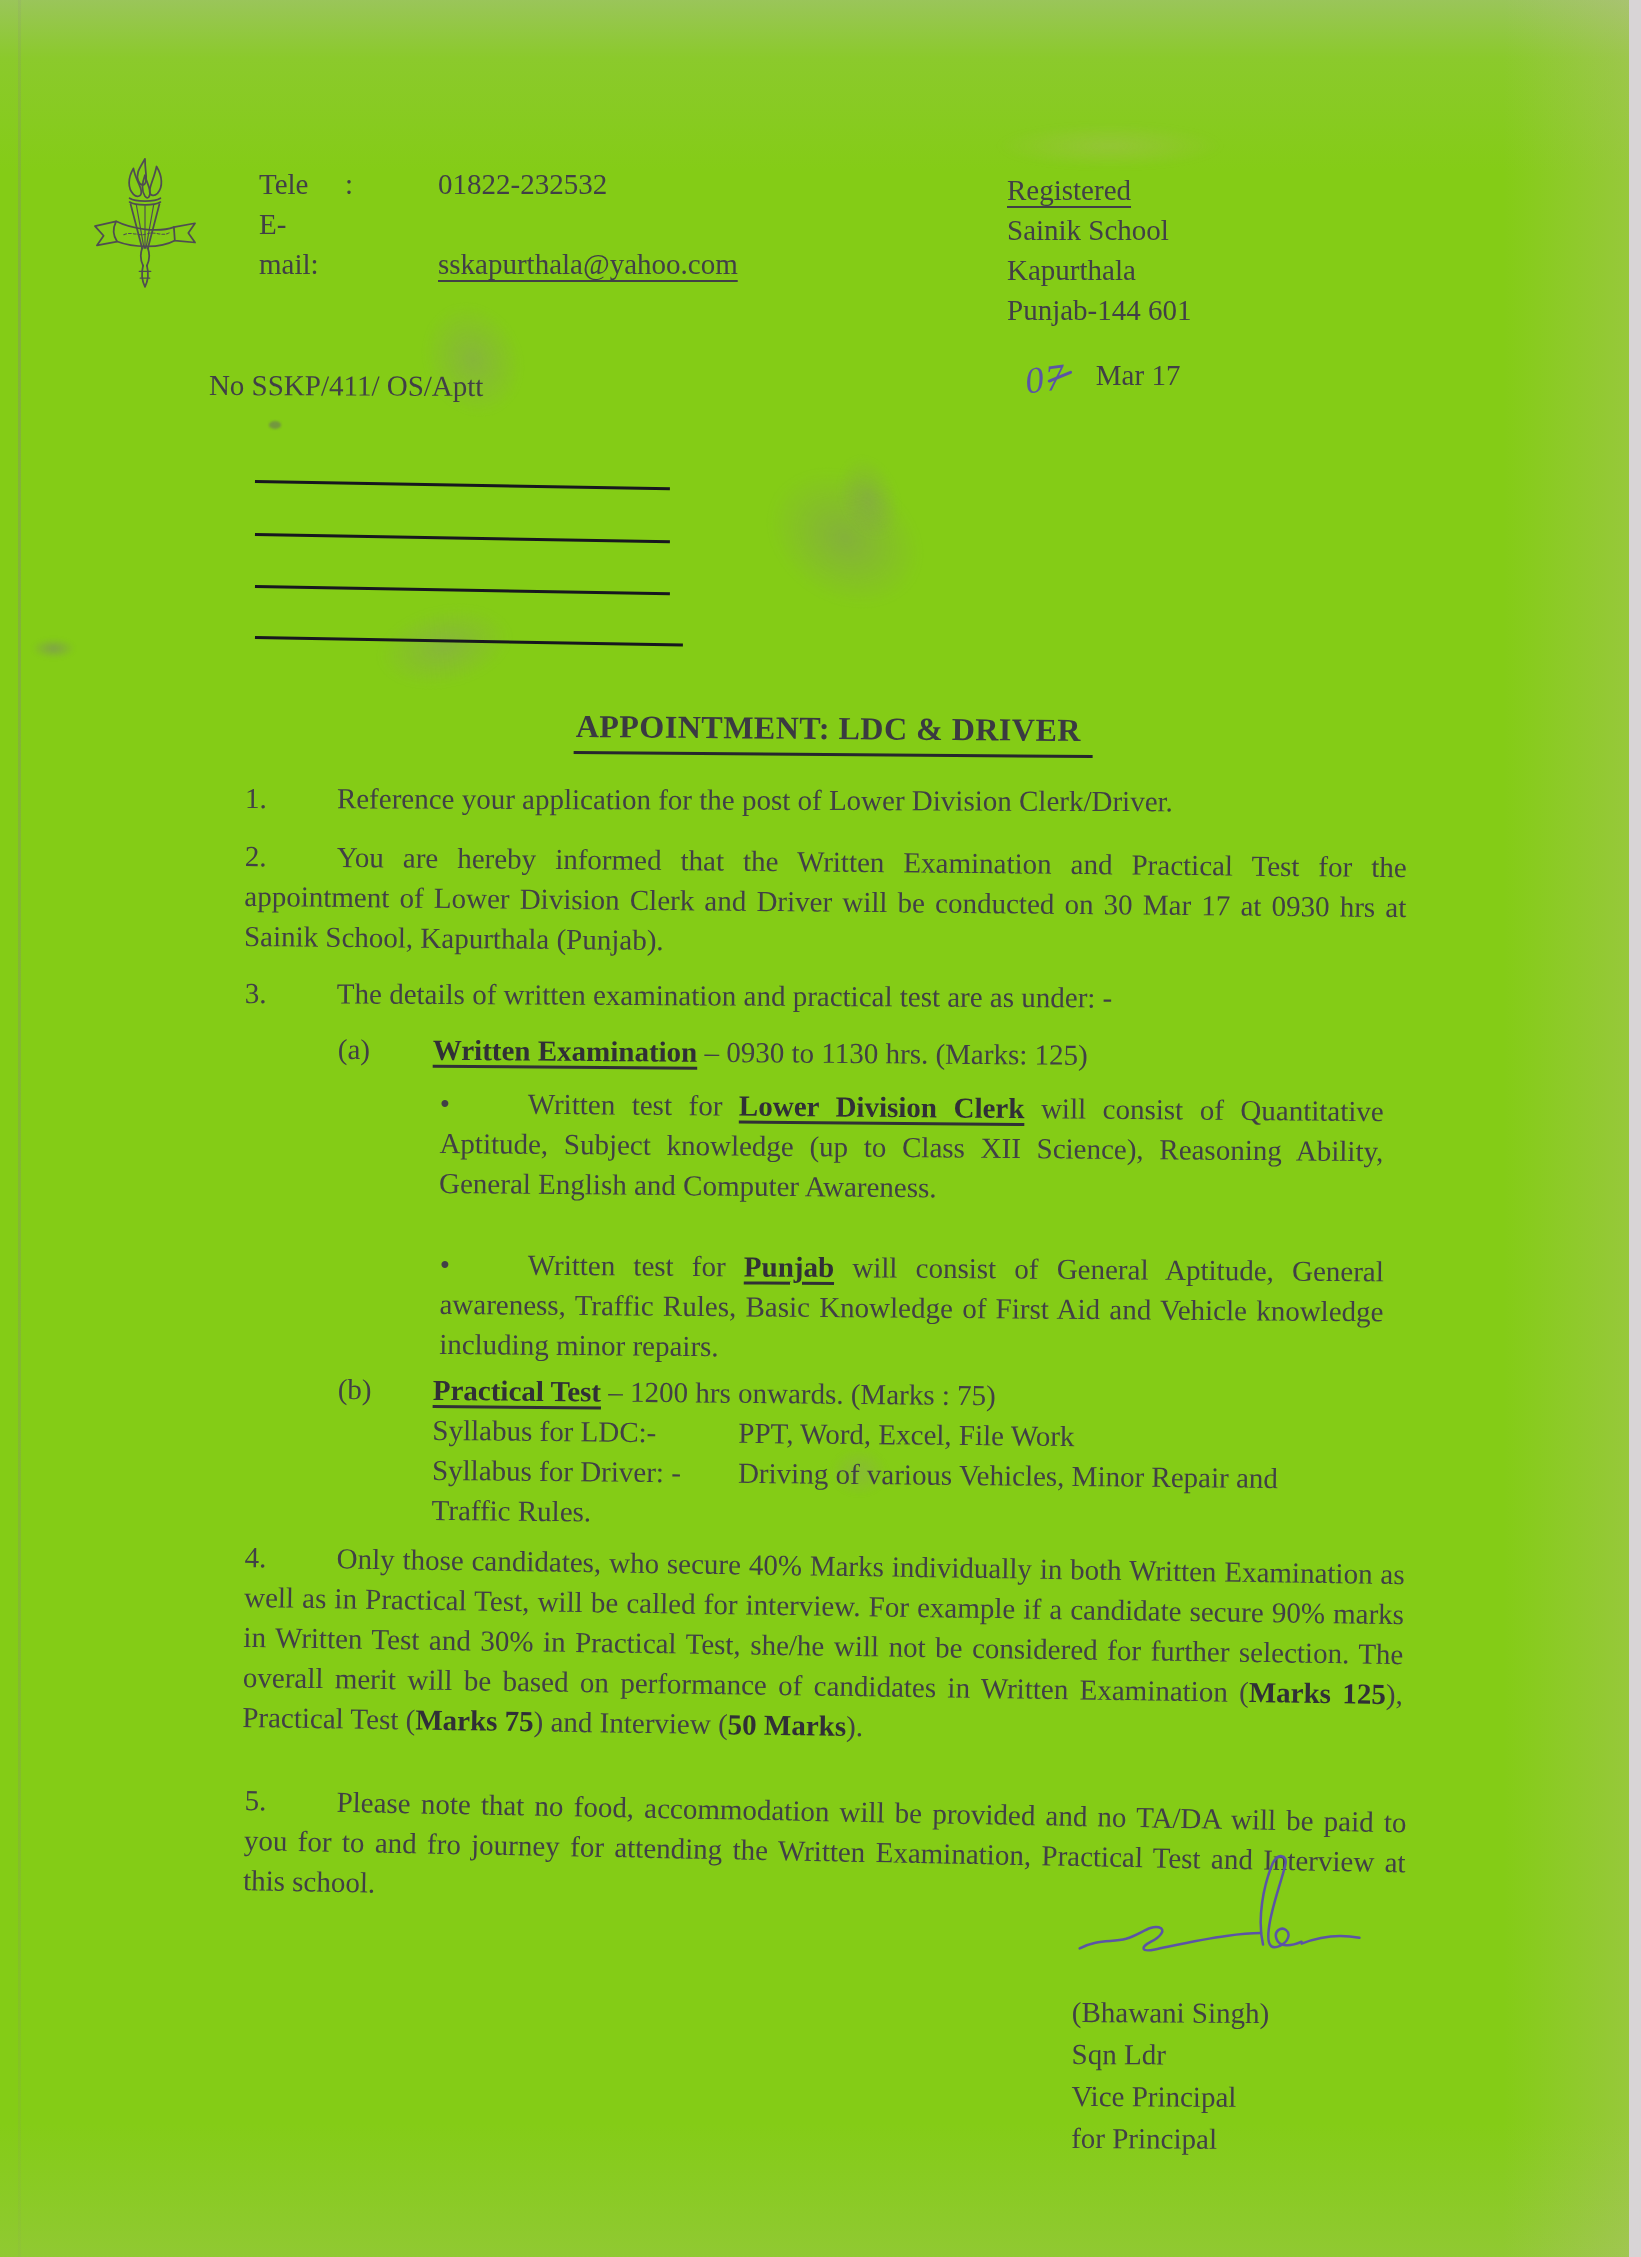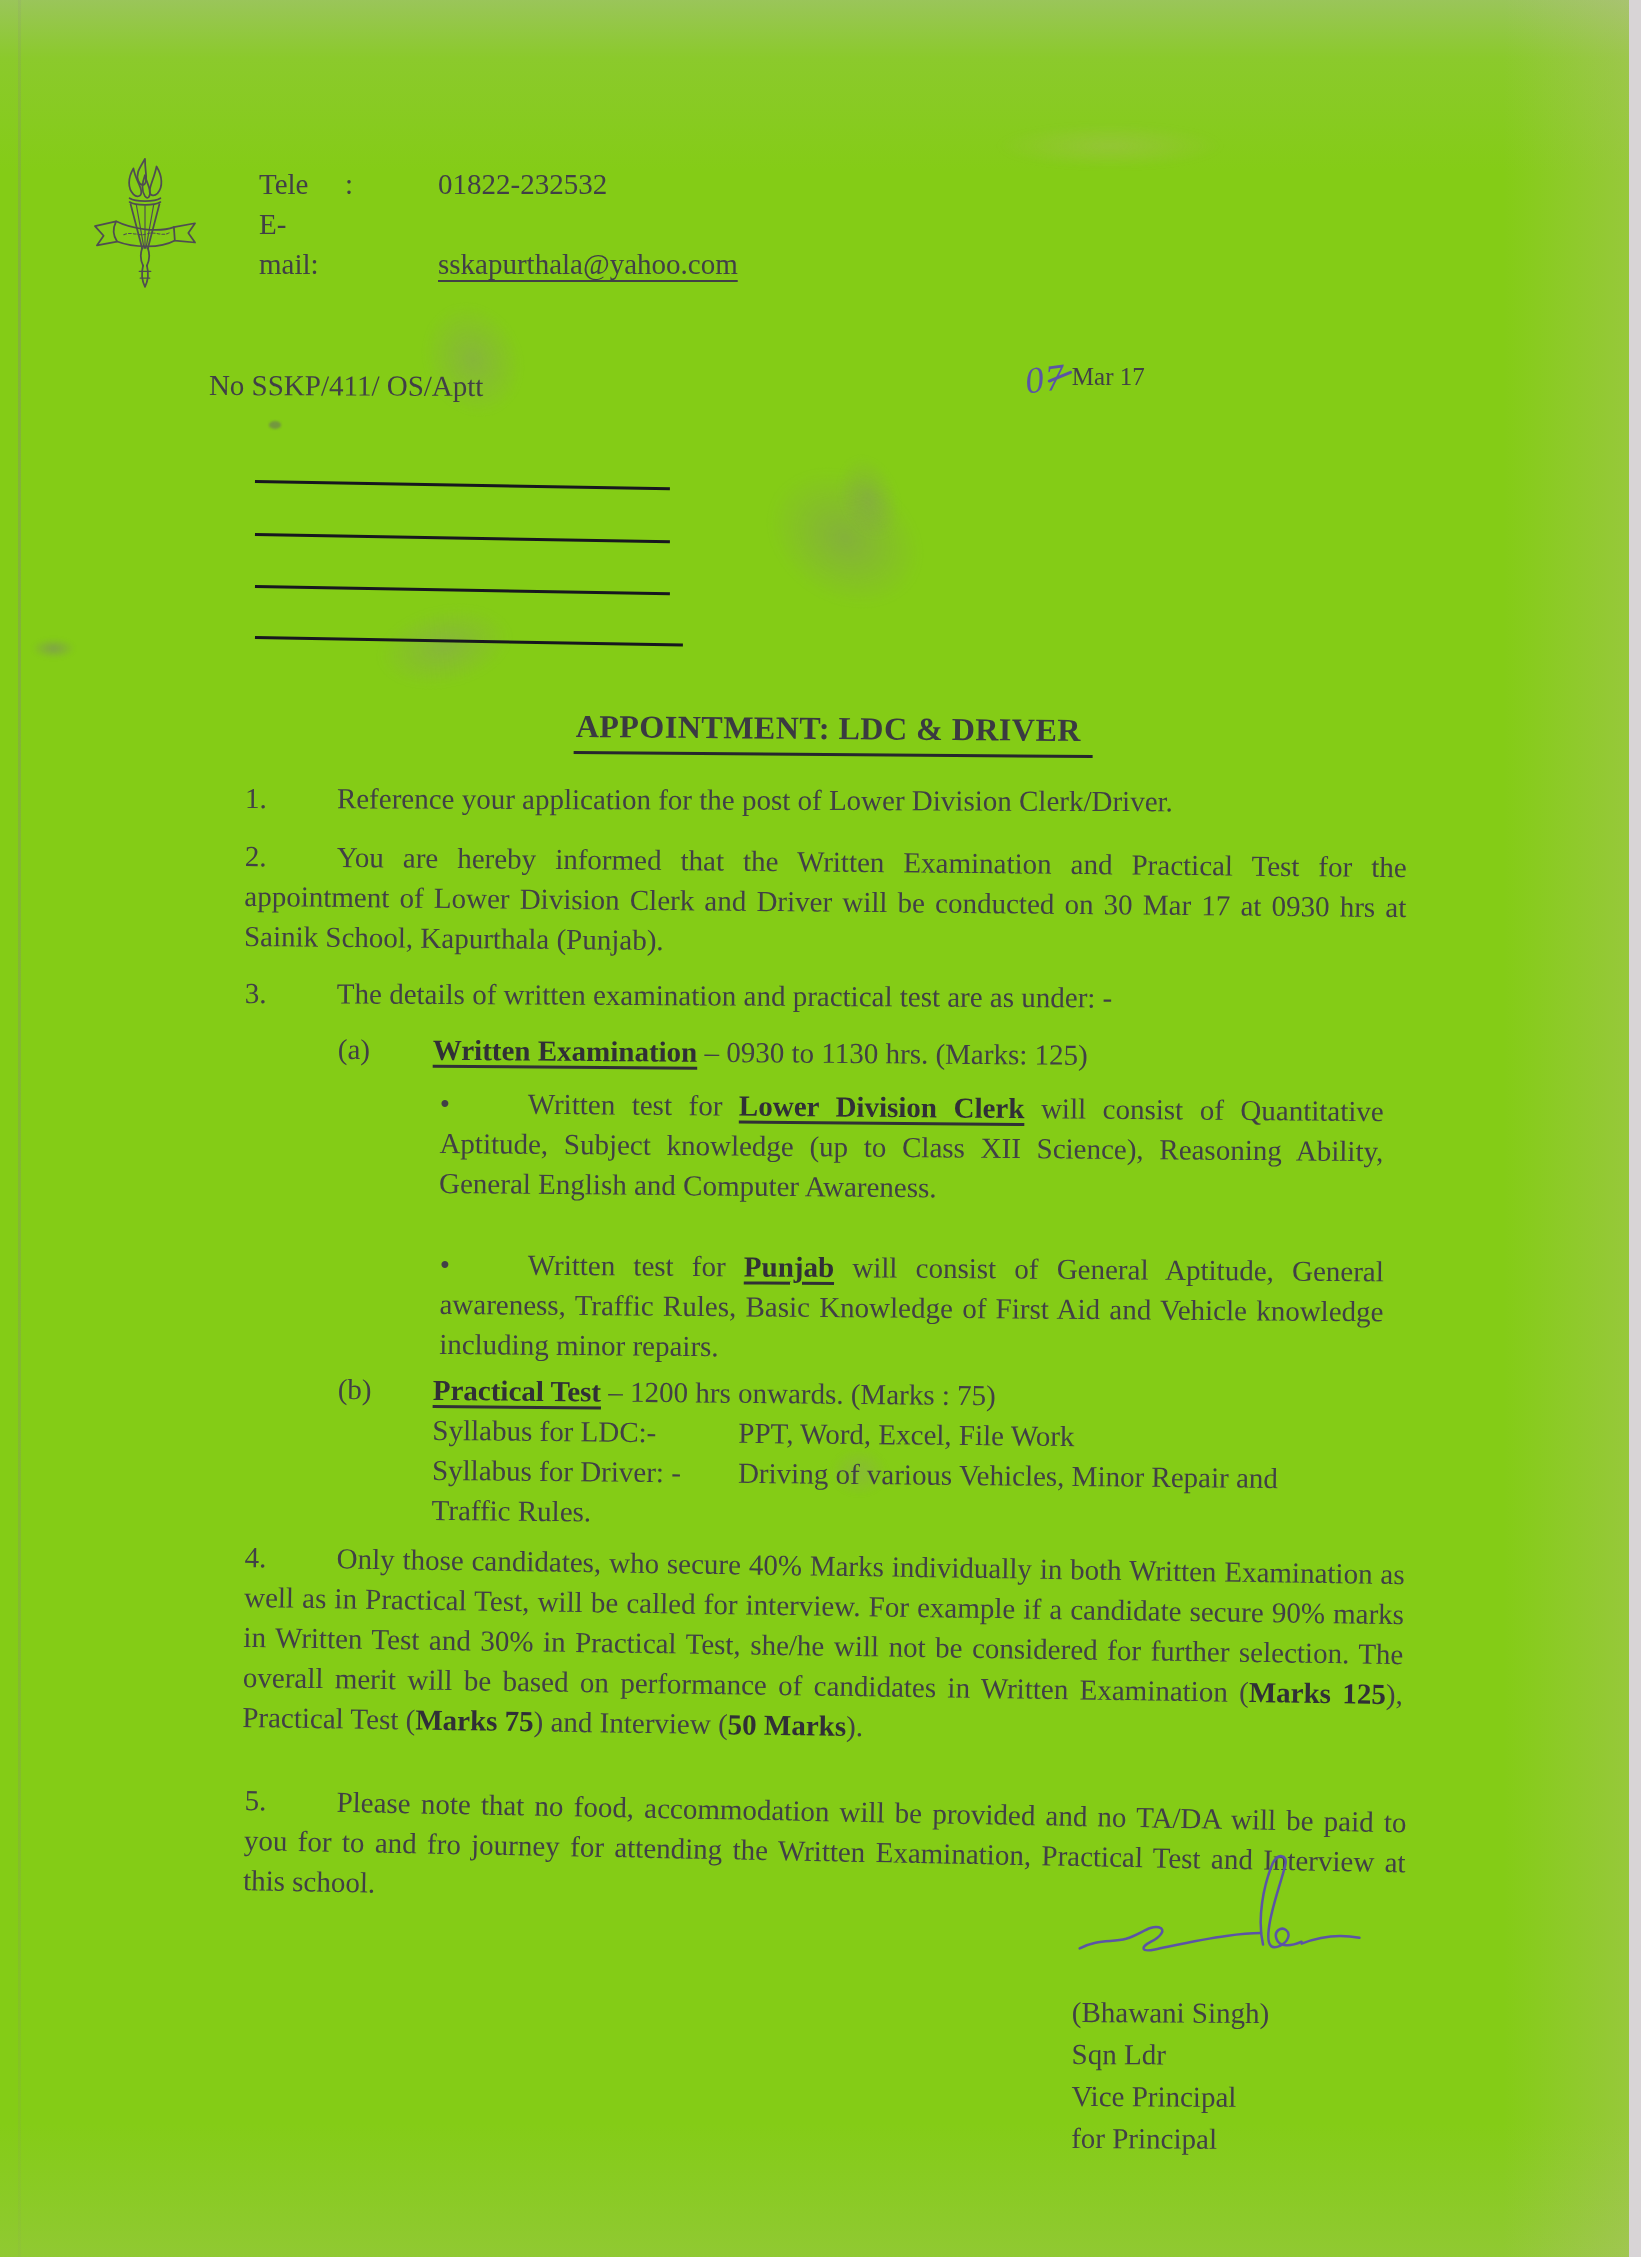--- a/index.html
+++ b/index.html
@@ -33,21 +33,21 @@
   .syl,.sylwrap{margin-left:95px;}
   .syl-label{display:inline-block;width:306px;}
   .rule{position:absolute;height:2.9px;background:#17171f;transform-origin:0 0;transform:rotate(1deg);}
   .clab{display:inline-block;width:86px;}
   .ccol{display:inline-block;width:93px;}
   .addr div{line-height:40px;}
   .hand07{font-size:37px;font-style:italic;color:#5b54a6;display:inline-block;
     transform:rotate(-7deg);position:relative;letter-spacing:1.9px;}
   .hand07::after{content:"";position:absolute;left:22px;top:20px;width:26px;height:2.9px;
     background:#5b54a6;transform:rotate(-15deg);border-radius:1.9px;}
-  .dateprint{font-size:25px;margin-left:6px;vertical-align:5.8px;}
+  .dateprint{font-size:29px;margin-left:30px;vertical-align:5.8px;}
   .sigtxt div{font-size:29px;line-height:42px;}
 </style>
 </head>
 <body>
 
 <div class="page">
 
   <div class="bgtop"></div>
   <div class="bgright"></div>
   <div class="bgbottom"></div>
@@ -84,20 +84,26 @@
 
   <div class="abs txt" style="left:259px;top:164px;">
     <div class="crow">
       <span class="clab">Tele</span><span class="ccol">:</span><span>01822-232532</span>
     </div>
     <div class="crow">
       <span class="clab">E-mail:</span><span class="ccol"></span><span class="u">sskapurthala@yahoo.com</span>
     </div>
   </div>
 
+  <div class="abs txt addr" style="left:1007px;top:170px;">
+    <div class="u">Registered</div>
+    <div>Sainik School</div>
+    <div>Kapurthala</div>
+    <div>Punjab-144 601</div>
+  </div>
 
   <div class="abs txt" style="left:209px;top:365px;transform:rotate(0.2deg);">No SSKP/411/ OS/Aptt</div>
 
   <div class="abs" style="left:1025px;top:357px;">
     <span class="hand07">07</span><span class="dateprint">Mar 17</span>
   </div>
 
   <div class="rule" style="left:255px;top:480px;width:415px;"></div>
   <div class="rule" style="left:255px;top:533px;width:415px;"></div>
   <div class="rule" style="left:255px;top:585px;width:415px;"></div>

